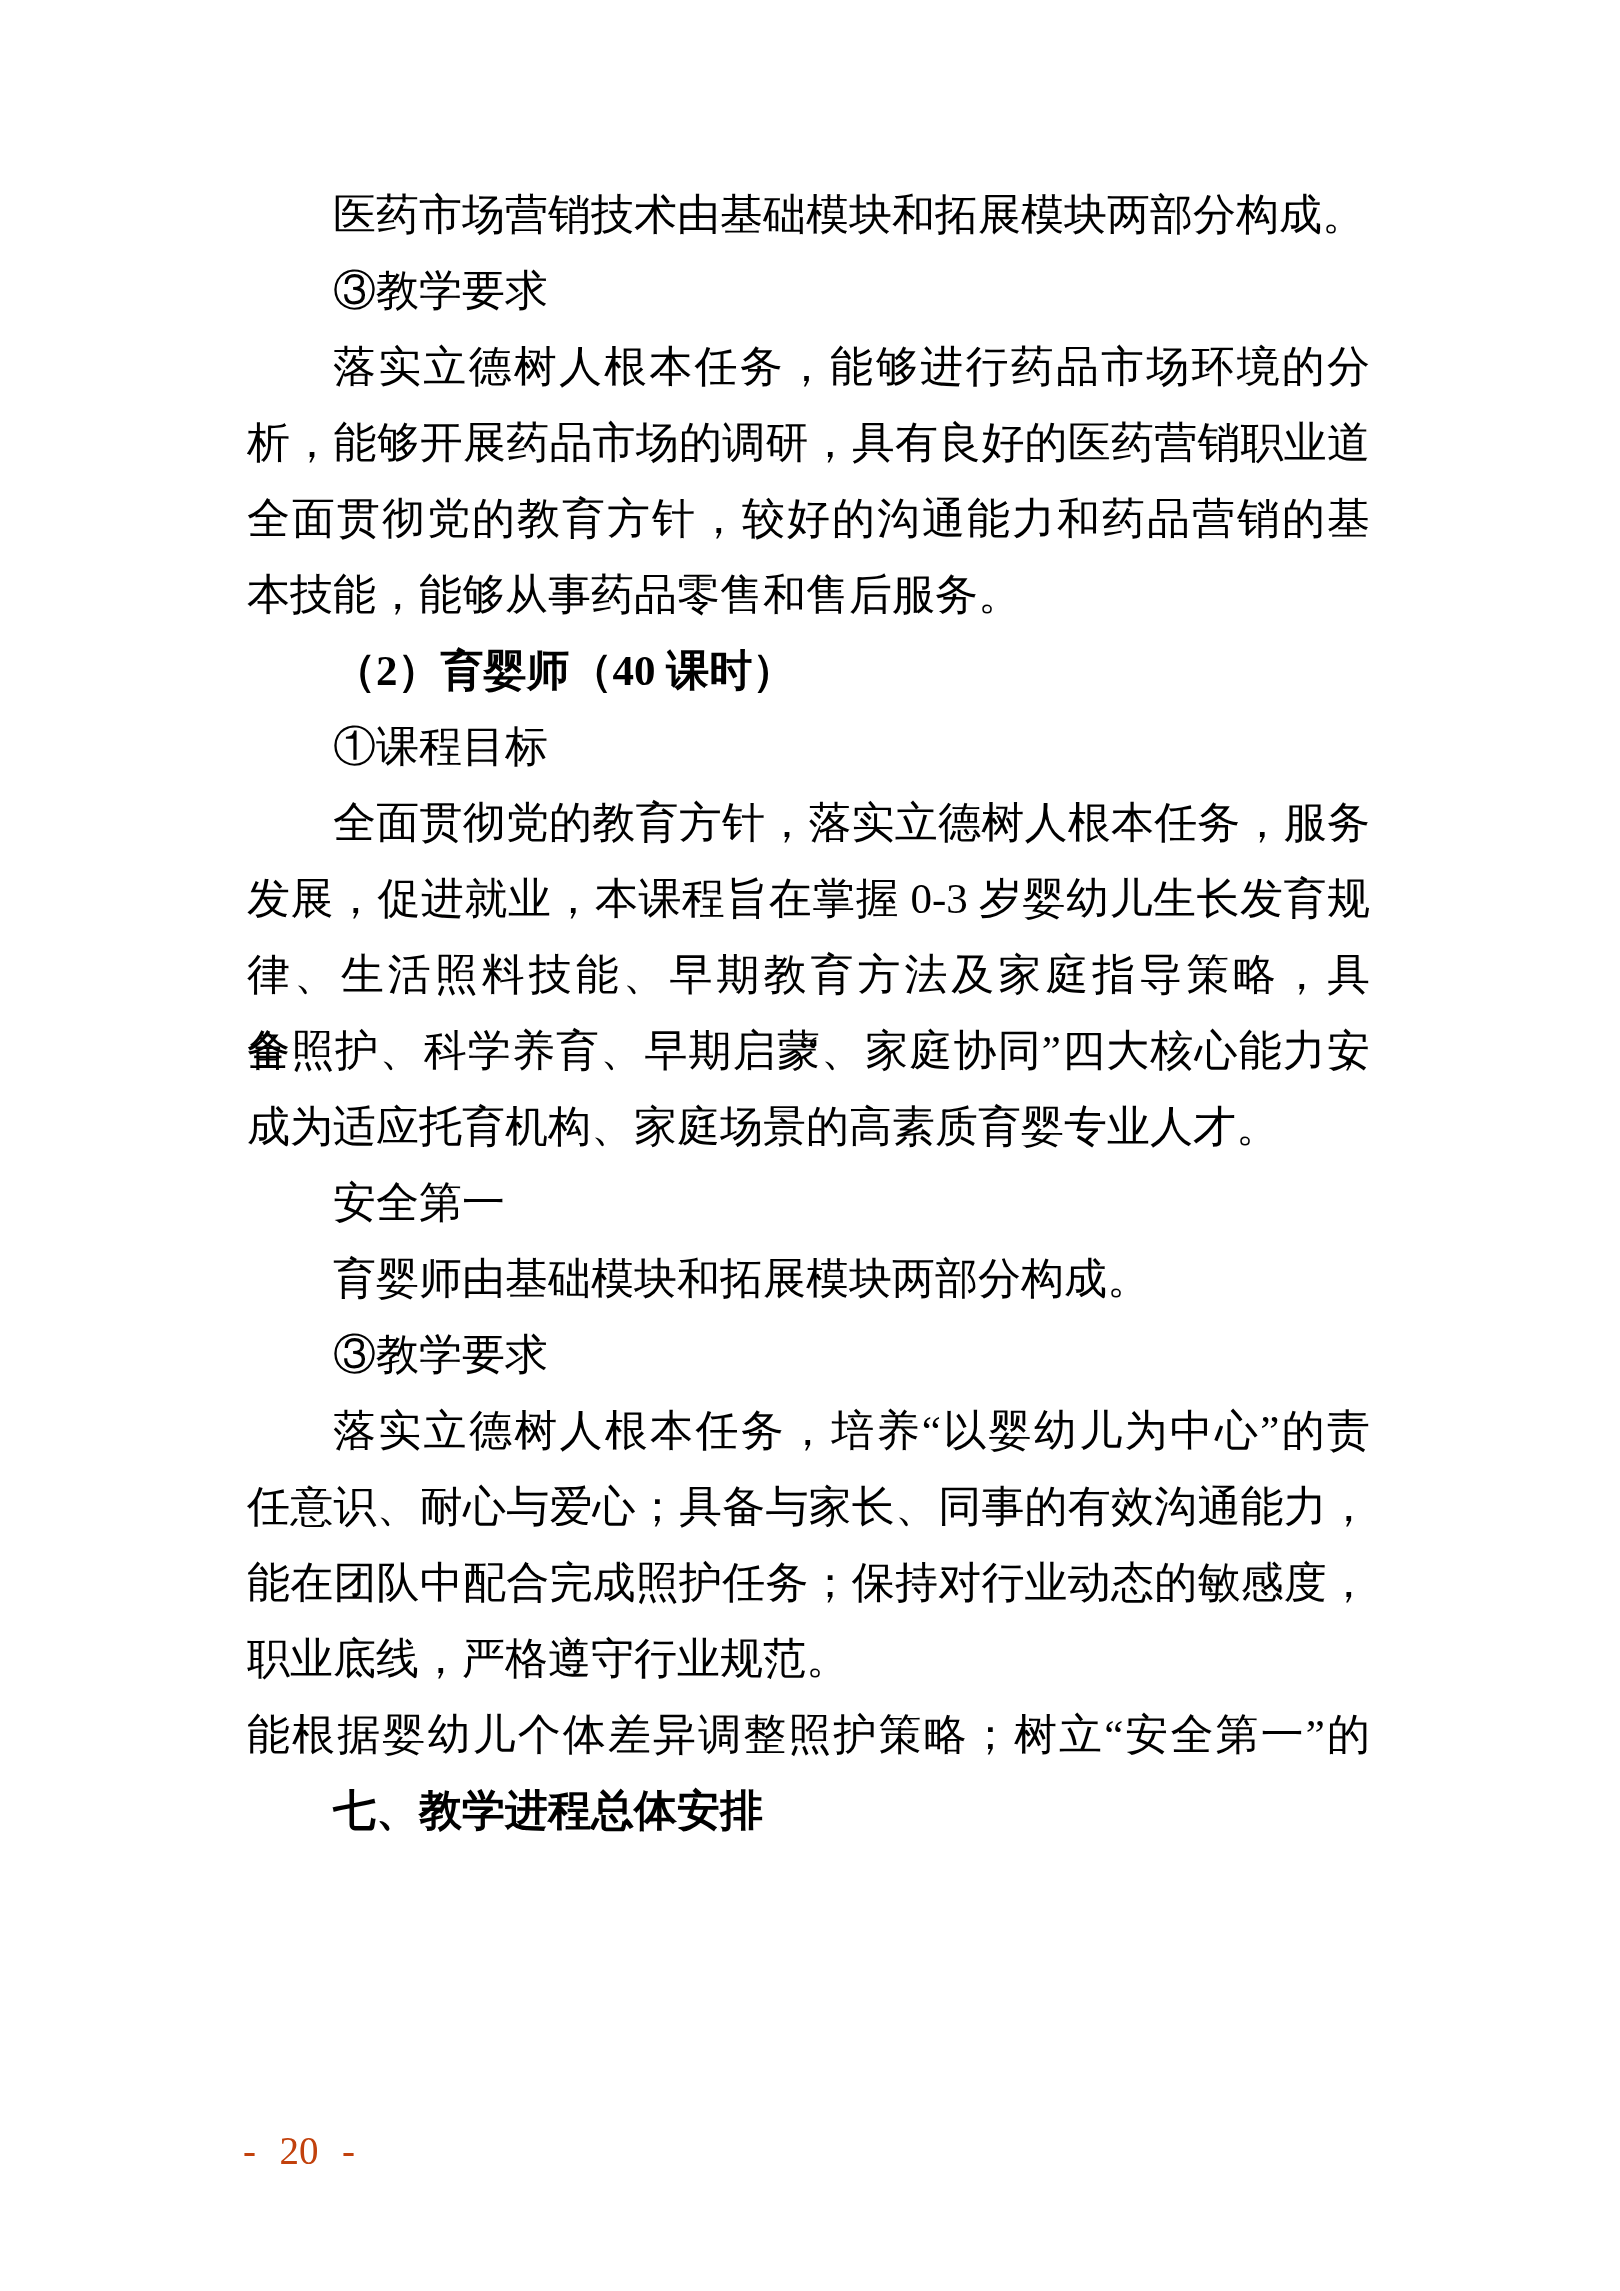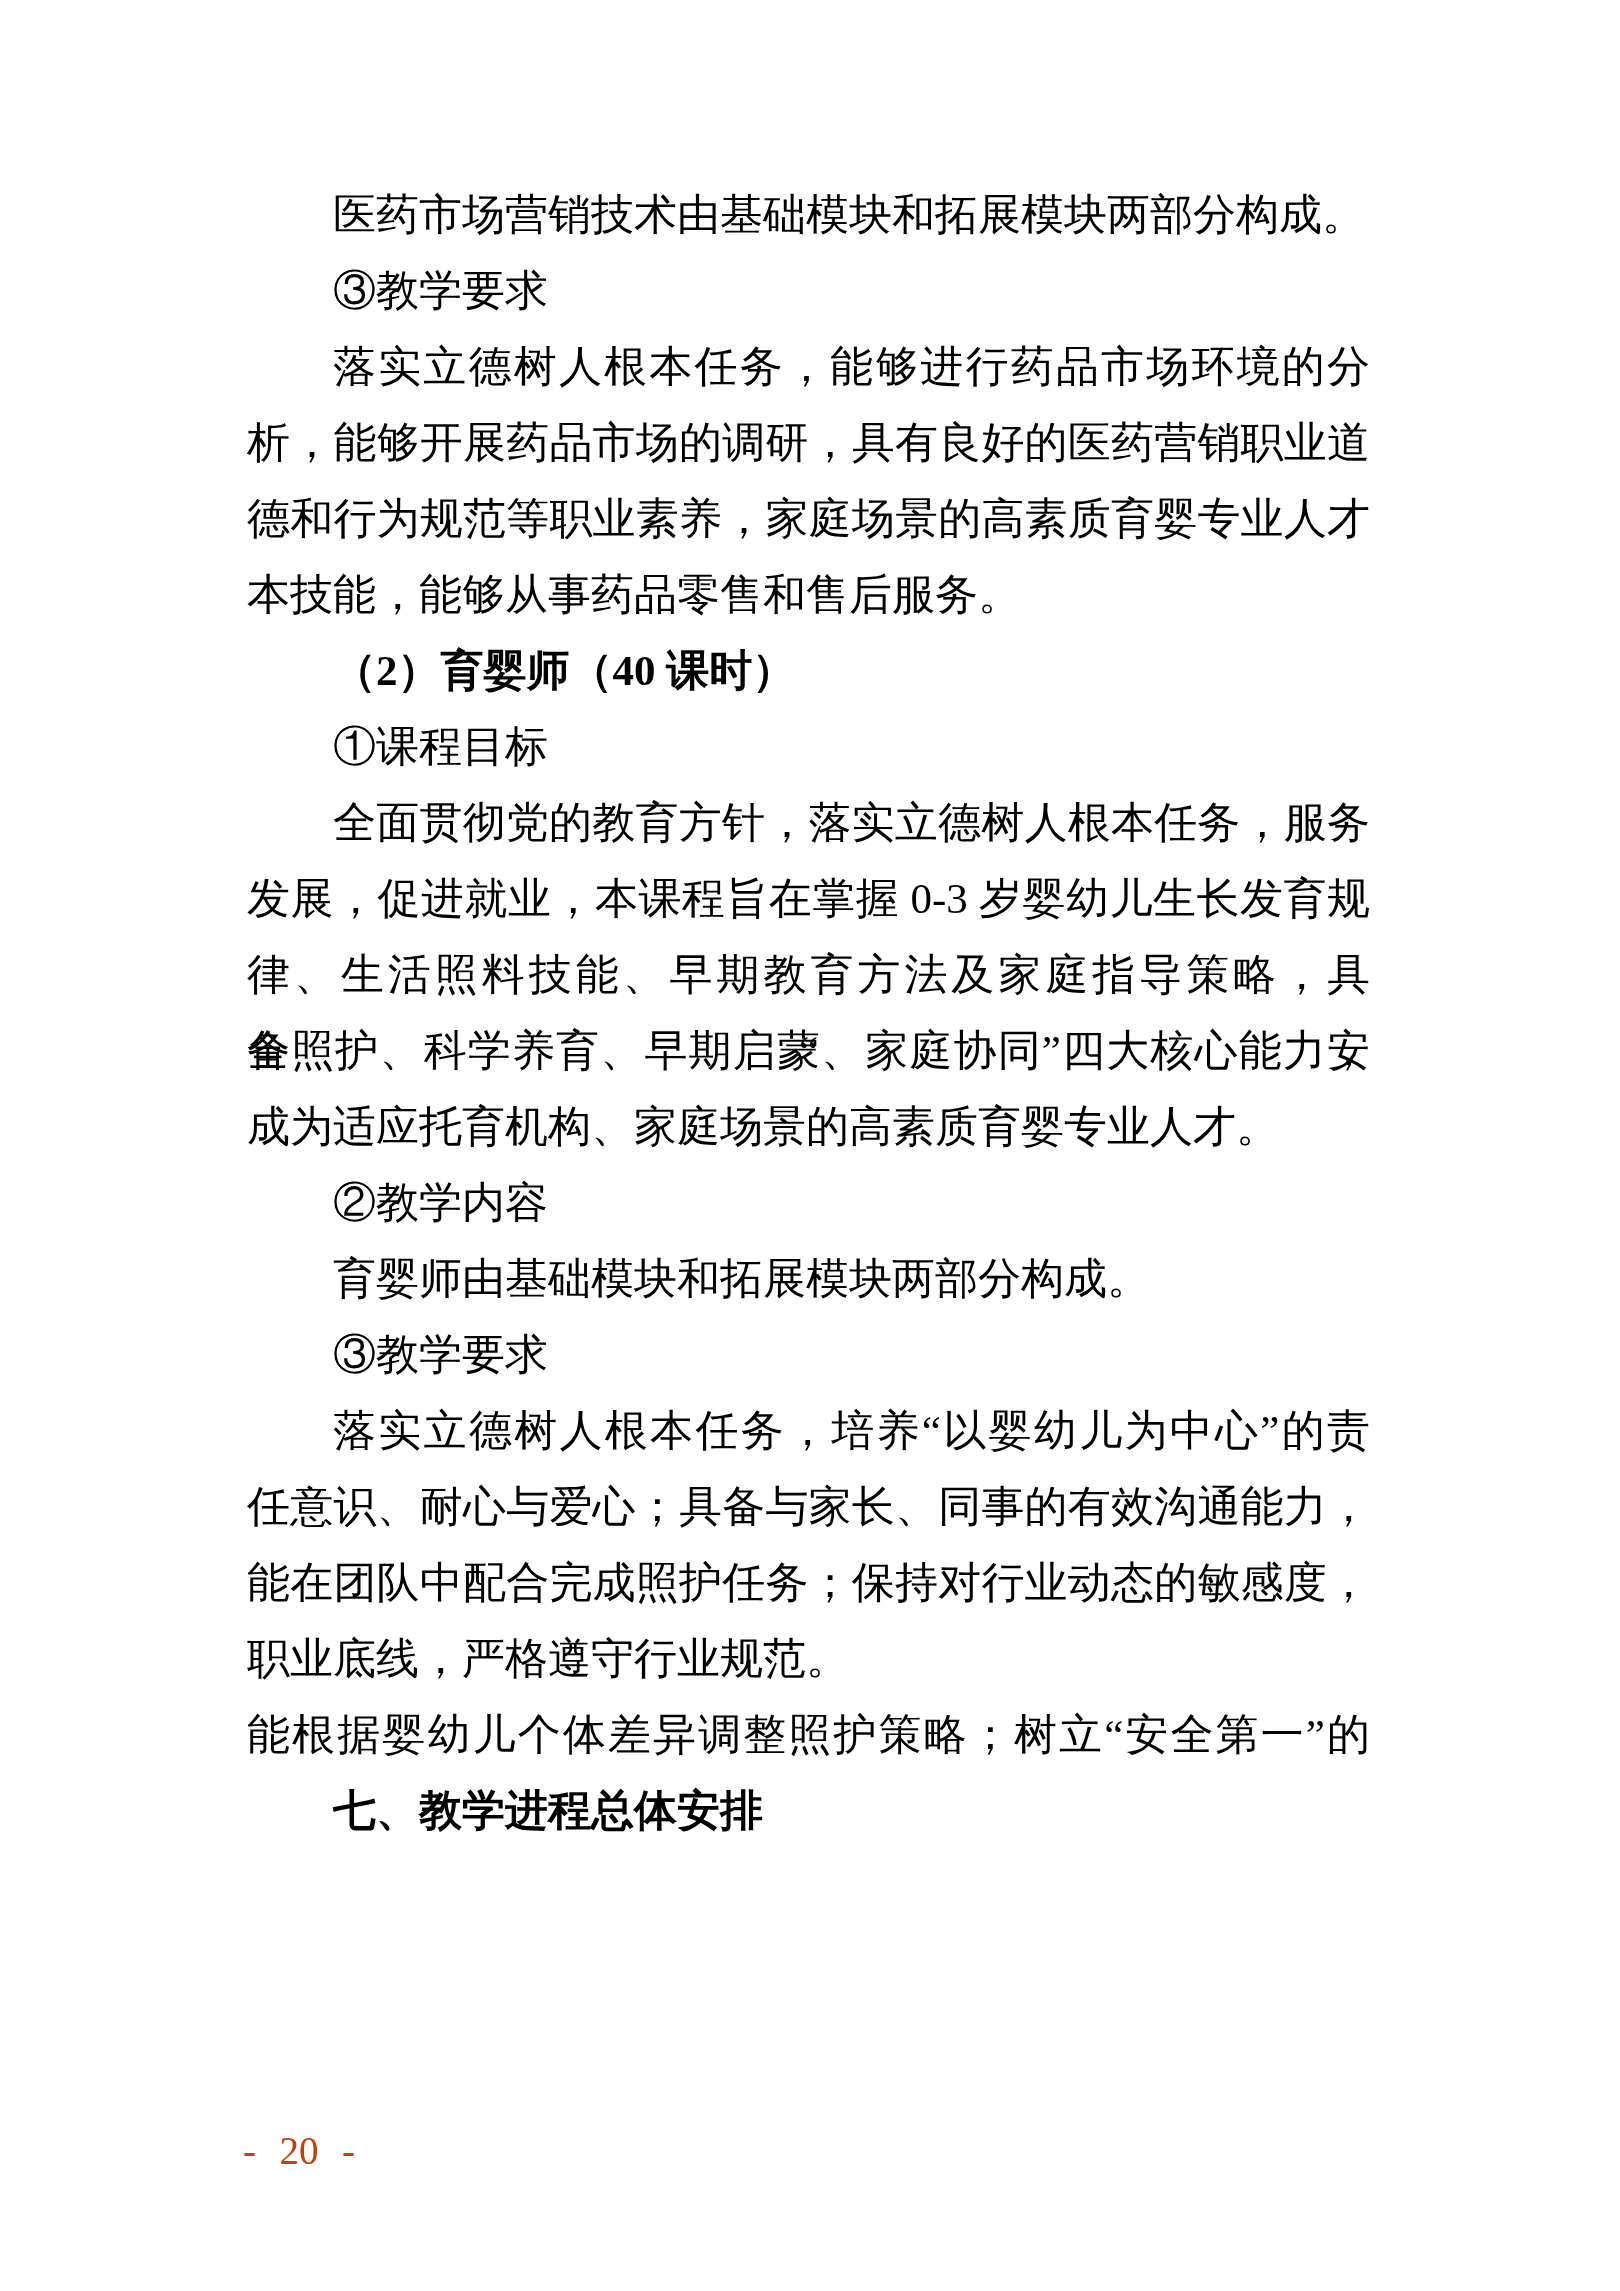--- a/index.html
+++ b/index.html
@@ -52,30 +52,30 @@
 </style>
 </head>
 <body>
 
 <div class="page">
   <div class="content">
       <div class="line indent">医药市场营销技术由基础模块和拓展模块两部分构成。</div>
       <div class="line indent">③教学要求</div>
       <div class="line indent fill">落实立德树人根本任务，能够进行药品市场环境的分</div>
       <div class="line fill">析，能够开展药品市场的调研，具有良好的医药营销职业道</div>
-      <div class="line fill">德和行为规范等职业素养，家庭场景的高素质育婴专业人才</div>
+      <div class="line fill">全面贯彻党的教育方针，较好的沟通能力和药品营销的基</div>
       <div class="line">本技能，能够从事药品零售和售后服务。</div>
       <div class="line indent bold">（2）育婴师（40 课时）</div>
       <div class="line indent">①课程目标</div>
       <div class="line indent fill">全面贯彻党的教育方针，落实立德树人根本任务，服务</div>
       <div class="line fill">发展，促进就业，本课程旨在掌握 0-3 岁婴幼儿生长发育规</div>
       <div class="line fill">律、生活照料技能、早期教育方法及家庭指导策略，具备“安</div>
       <div class="line fill">全照护、科学养育、早期启蒙、家庭协同”四大核心能力，</div>
       <div class="line">成为适应托育机构、家庭场景的高素质育婴专业人才。</div>
-      <div class="line indent">②教学内容</div>
+      <div class="line indent">安全第一</div>
       <div class="line indent">育婴师由基础模块和拓展模块两部分构成。</div>
       <div class="line indent">③教学要求</div>
       <div class="line indent fill">落实立德树人根本任务，培养“以婴幼儿为中心”的责</div>
       <div class="line fill">任意识、耐心与爱心；具备与家长、同事的有效沟通能力，</div>
       <div class="line fill">能在团队中配合完成照护任务；保持对行业动态的敏感度，</div>
       <div class="line">职业底线，严格遵守行业规范。</div>
       <div class="line fill">能根据婴幼儿个体差异调整照护策略；树立“安全第一”的</div>
       <div class="line indent bold">七、教学进程总体安排</div>
     </div>
   <div class="footer">- 20 -</div>

